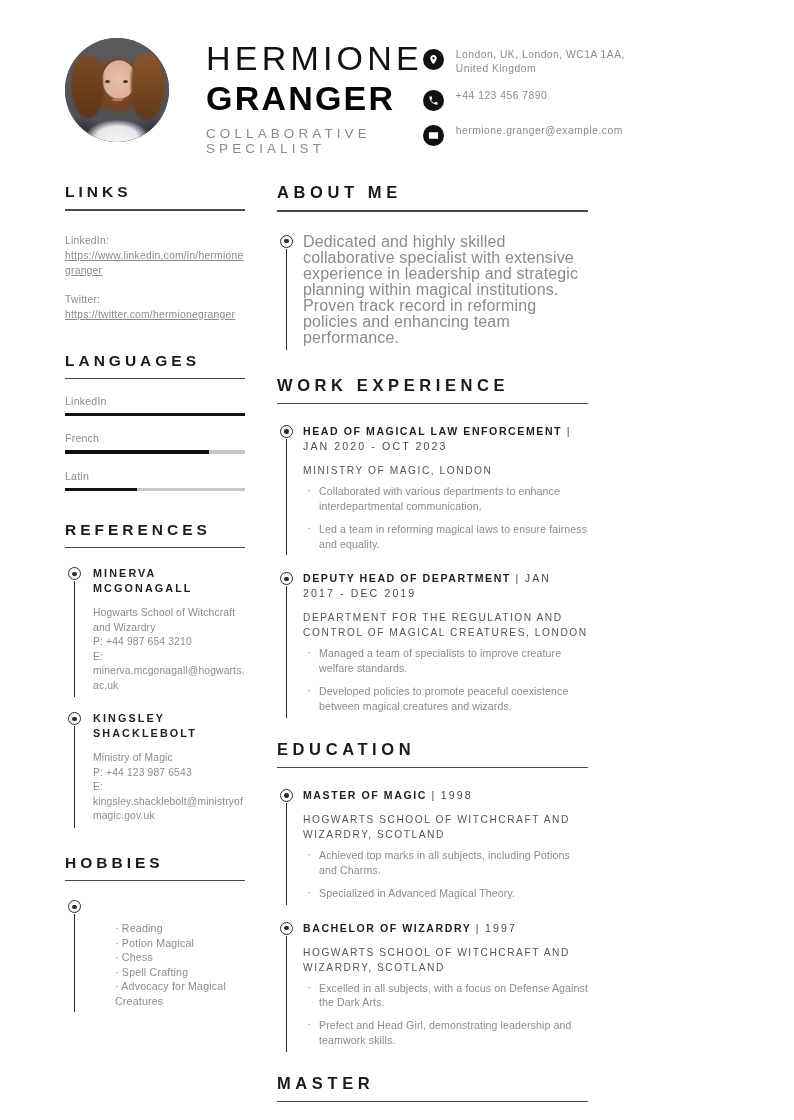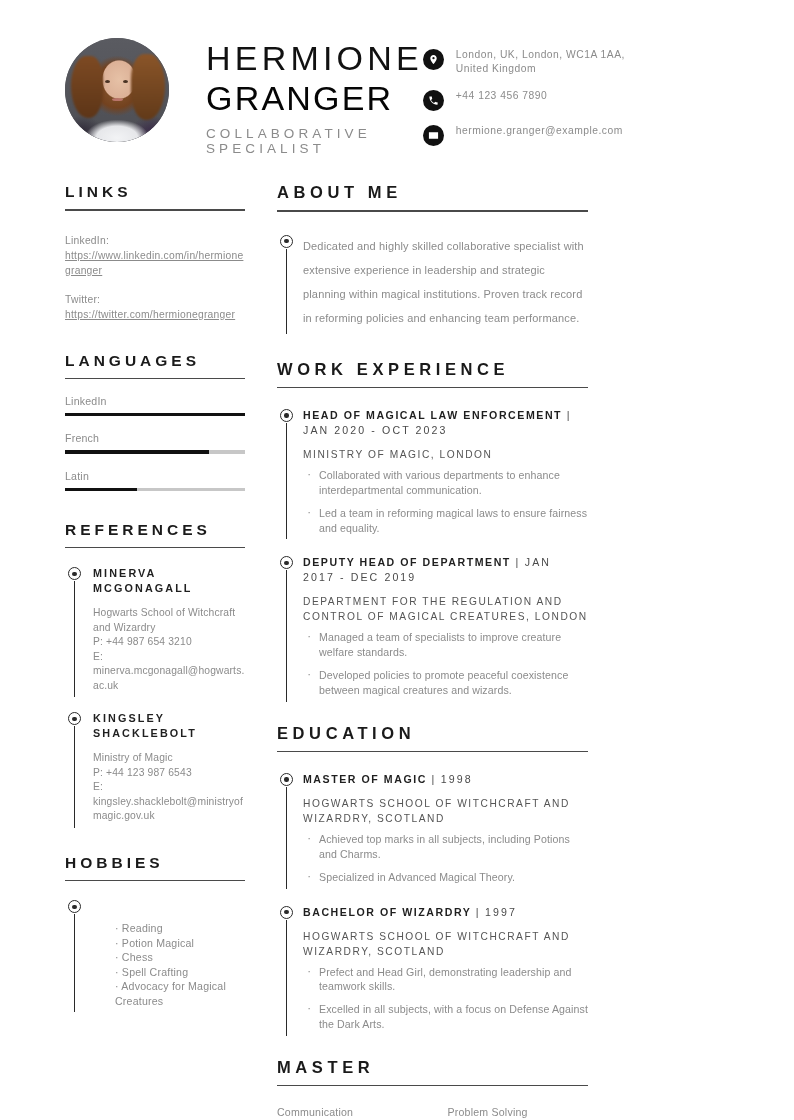--- a/index.html
+++ b/index.html
@@ -36,21 +36,21 @@
     background:linear-gradient(#8a5529,#623a19); border-radius:40% 50% 55% 45%; filter:blur(1px); }
   .avatar .eye-l, .avatar .eye-r { position:absolute; width:5px; height:3px; background:#4a3324; border-radius:50%; top:42px; }
   .avatar .eye-l { left:40px; } .avatar .eye-r { left:58px; }
   .avatar .mouth { position:absolute; left:47px; top:60px; width:11px; height:3px; background:#b9756a; border-radius:50%; }
 
   .name-block { padding-left:37px; padding-top:2px; flex:1; }
   .name-first {
     font-size:34px; font-weight:300; letter-spacing:4.2px; color:#111; line-height:1.08;
   }
   .name-last {
-    font-size:34px; font-weight:400; letter-spacing:2.2px; color:#050505; line-height:1.12; margin-top:2px;
+    font-size:34px; font-weight:700; letter-spacing:2.2px; color:#050505; line-height:1.12; margin-top:2px;
   }
   .job-title {
     font-size:13.5px; letter-spacing:4.1px; color:#8b8b8b; margin-top:9px; font-weight:400;
   }
 
   .contact { width:216px; padding-top:10px; flex:0 0 216px; }
   .c-row { display:flex; align-items:flex-start; margin-bottom:13px; }
   .c-ico {
     width:21px; height:21px; border-radius:50%; background:#111;
     flex:0 0 21px; margin-right:12px; margin-top:1px;
@@ -101,21 +101,21 @@
   .ref-name {
     font-size:10.8px; font-weight:700; letter-spacing:2.1px; color:#1f1f1f; line-height:15px;
   }
   .ref-det { font-size:10.3px; color:#8b8b8b; line-height:14.5px; margin-top:10px; word-break:break-word; letter-spacing:0.15px; }
 
   .hobby-list { padding-left:22px; padding-top:22px; }
   .hobby-li { font-size:10.6px; color:#8b8b8b; line-height:14.5px; letter-spacing:0.2px; }
 
   
   .about-item { position:relative; padding-left:26px; margin-top:22px; }
-  .about-text { font-size:11px; color:#8b8b8b; line-height:24px; letter-spacing:0.15px; }
+  .about-text { font-size:16px; color:#8b8b8b; line-height:16px; letter-spacing:0.15px; }
 
   .exp-item { position:relative; padding-left:26px; margin-top:20px; }
   .exp-head {
     font-size:10.6px; font-weight:700; letter-spacing:1.55px; color:#1f1f1f; line-height:15px;
   }
   .exp-head .dates { font-weight:400; color:#4a4a4a; letter-spacing:2.1px; }
   .exp-org {
     font-size:10.2px; letter-spacing:1.55px; color:#555; margin-top:9px; line-height:15px; font-weight:400;
   }
   .exp-bullets { margin-top:6px; }
@@ -355,22 +355,22 @@
               <i></i>
             </span>
           <span class="tl-line"></span>
           <div class="exp-head">
             <span>BACHELOR OF WIZARDRY</span>
             <span class="dates">|</span>
             <span class="dates">1997</span>
           </div>
           <div class="exp-org">HOGWARTS SCHOOL OF WITCHCRAFT AND WIZARDRY, SCOTLAND</div>
           <ul class="exp-bullets">
+            <li>Excelled in all subjects, with a focus on Defense Against the Dark Arts.</li>
             <li>Prefect and Head Girl, demonstrating leadership and teamwork skills.</li>
-            <li>Excelled in all subjects, with a focus on Defense Against the Dark Arts.</li>
           </ul>
         </div>
       </div>
 
       <div class="sec mt-sec-sm">
         <div class="sec-title lg">MASTER</div>
         <div class="sec-rule"></div>
 
         <div class="skills-grid">
           <div class="skill-col">

